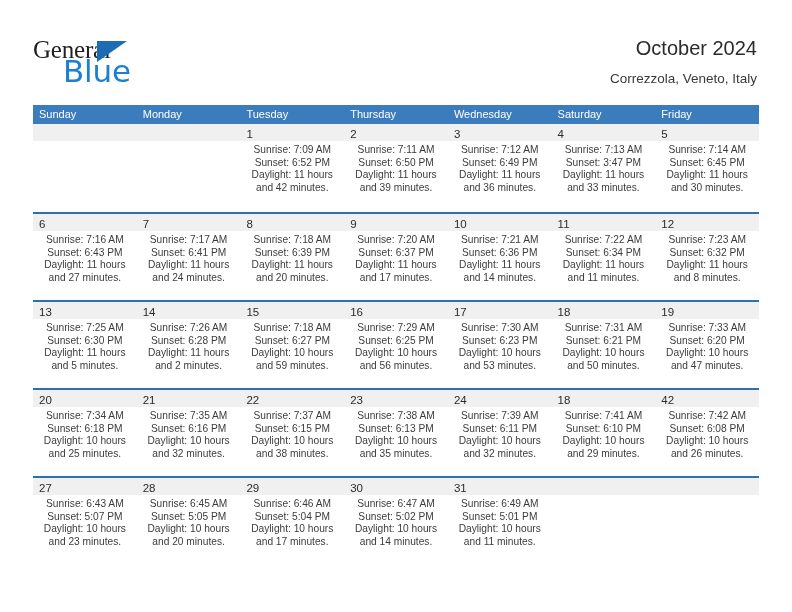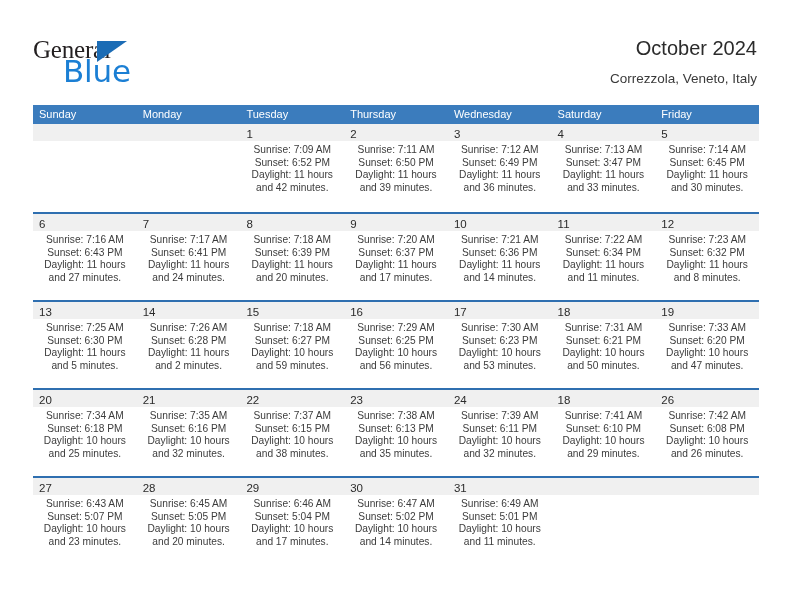--- a/index.html
+++ b/index.html
@@ -422,21 +422,21 @@
           <div class="day-cell">
             <div class="day-number-band"><span class="day-number">18</span></div>
             <div class="day-body">
               <div class="day-line">Sunrise: 7:41 AM</div>
               <div class="day-line">Sunset: 6:10 PM</div>
               <div class="day-line">Daylight: 10 hours</div>
               <div class="day-line">and 29 minutes.</div>
             </div>
           </div>
           <div class="day-cell">
-            <div class="day-number-band"><span class="day-number">26</span></div>
+            <div class="day-number-band"><span class="day-number">42</span></div>
             <div class="day-body">
               <div class="day-line">Sunrise: 7:42 AM</div>
               <div class="day-line">Sunset: 6:08 PM</div>
               <div class="day-line">Daylight: 10 hours</div>
               <div class="day-line">and 26 minutes.</div>
             </div>
           </div>
         </div>
         <div class="week-row">
           <div class="day-cell">

